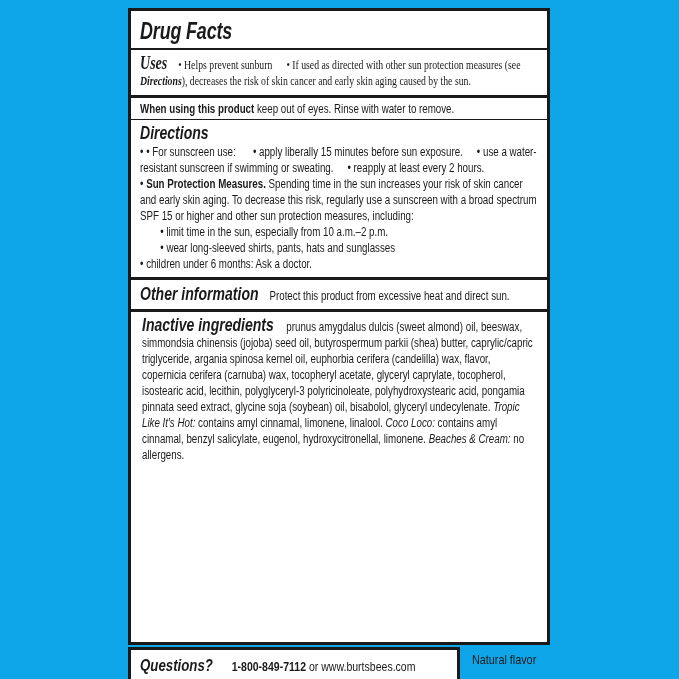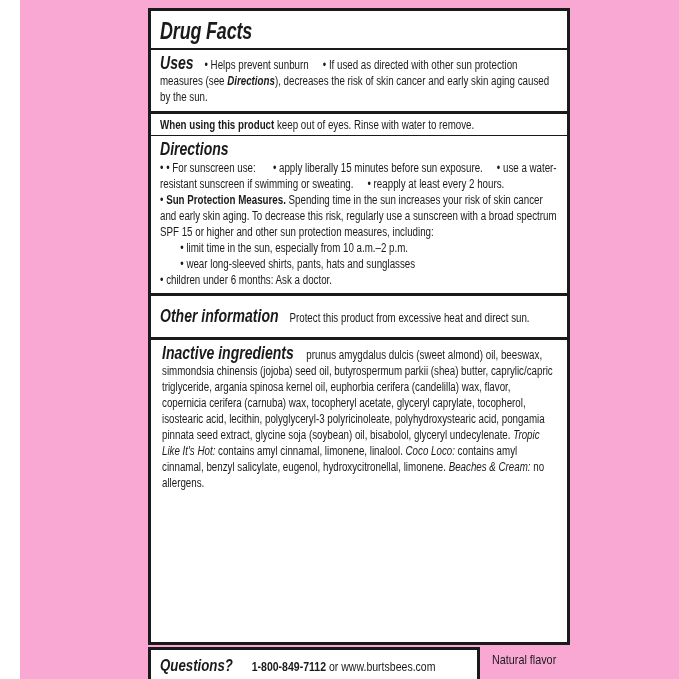--- a/index.html
+++ b/index.html
@@ -2,21 +2,21 @@
 <html><head>
 <meta charset="utf-8">
 <style>
   html,body{margin:0;padding:0;}
   body{
     width:679px;height:679px;background:#ffffff;
     font-family:"Liberation Sans", sans-serif;color:#1a1a1a;
     position:relative;overflow:hidden;
     -webkit-font-smoothing:antialiased;
   }
-  .page{position:absolute;inset:0;background:#f9a8d4;margin-left:20px;}
+  .page{position:absolute;inset:0;background:#0ea5e9;}
 
   
   .label-box{
     position:absolute;left:128px;top:8px;width:422px;height:637px;
     border:3px solid #1a1a1a;background:#fff;box-sizing:border-box;
     overflow:hidden;
   }
   .sec{padding:3px 9px;box-sizing:border-box;}
   .b-thin{border-bottom:1.5px solid #1a1a1a;}
   .b-thick{border-bottom:3px solid #1a1a1a;}
@@ -39,35 +39,35 @@
 
   .sec-title{padding:7px 9px 4px;border-bottom:2px solid #1a1a1a;}
 
   .sec-active{padding:4px 9px 5px;}
   .active-row{display:flex;align-items:baseline;}
   .active-row .h2-inline{margin-right:12px;}
   .active-row .spacer{flex:1;}
   .active-row .purpose-h{margin-right:10px;}
   .val{font-size:13px;}
 
-  .sec-uses{padding:4px 9px 6px;}
+  .sec-uses{padding:4px 9px 6px;font-family:Liberation Serif, serif;}
   .ib{margin-right:18px;}
   .ib::before{content:"\2022  ";}
   .ib:last-child{margin-right:0;}
 
   .sec-warnhead{padding:3px 9px 4px;}
   .warn-row{padding:2.5px 9px;}
 
   .sec-directions{padding:3px 9px 5px;}
   .bline{margin:0;}
   .bline::before{content:"\2022  ";}
   .sub-bullet{margin-left:26px;}
   .sub-bullet::before{content:"\2022  ";}
 
-  .sec-other{padding:11px 9px;}
+  .sec-other{padding:5px 9px;}
   .sec-other .h2-inline{margin-right:14px;}
   .sec-inactive{padding:4px 11px;}
   .sec-inactive .h2-inline{margin-right:16px;}
 
   
   .questions-box{
     position:absolute;left:128px;top:647px;width:332px;height:28px;
     border:3px solid #1a1a1a;box-sizing:border-box;background:#fff;
     display:flex;align-items:center;padding:16px 9px;overflow:hidden;
   }

